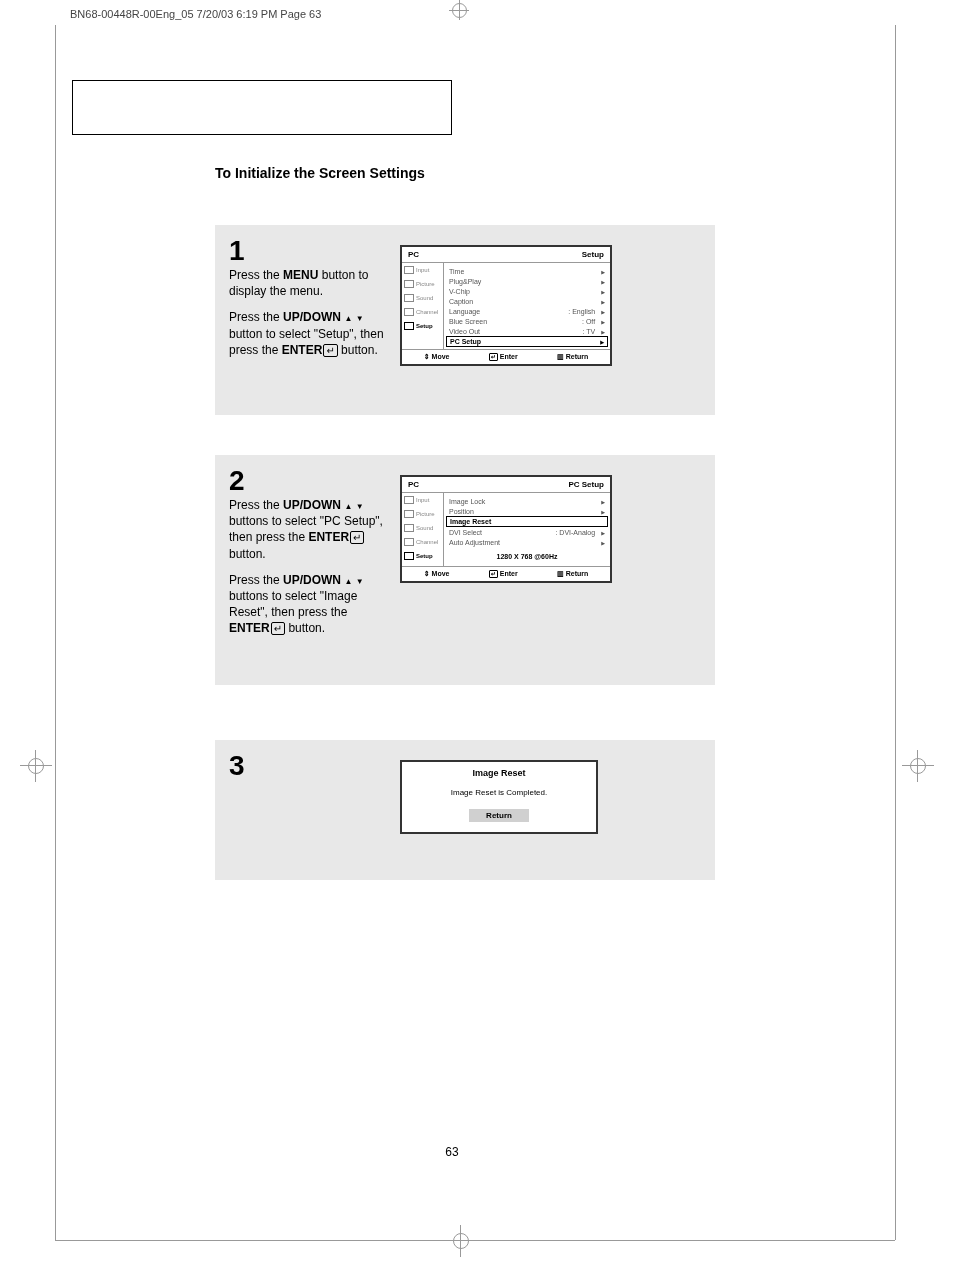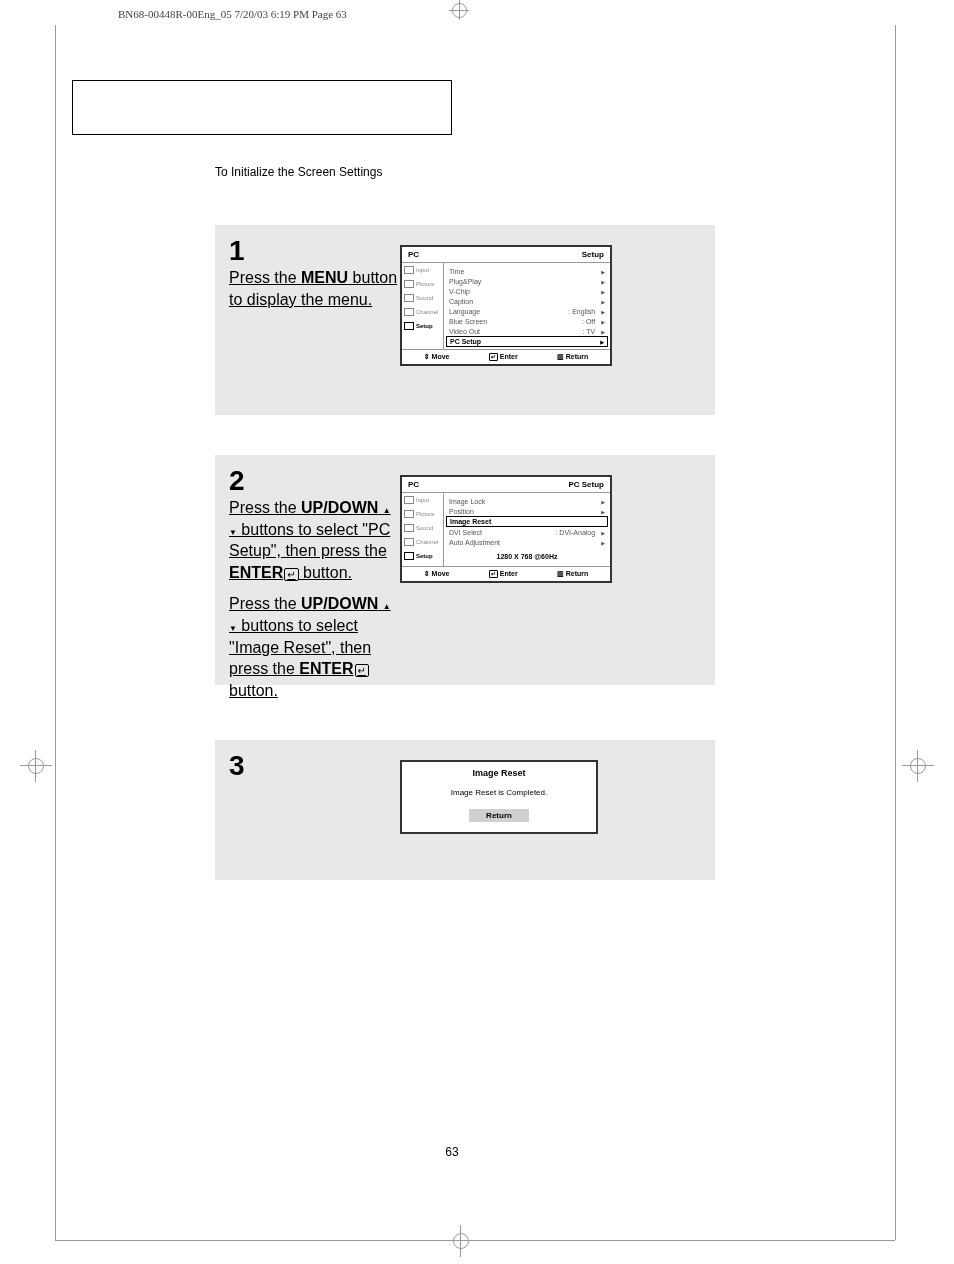--- a/index.html
+++ b/index.html
@@ -1,17 +1,17 @@
 <!DOCTYPE html>
 <html><head>
 <meta charset="utf-8">
 <style>
   * { margin: 0; padding: 0; box-sizing: border-box; }
   body { width: 954px; height: 1264px; background: #fff; font-family: Arial, Helvetica, sans-serif; color: #000; position: relative; }
-  .print-header { position: absolute; top: 8px; left: 70px; font-family: Liberation Serif, serif; font-size: 11px; color: #444; display: flex; align-items: center; gap: 10px; margin-left: 48px; }
+  .print-header { position: absolute; top: 8px; left: 70px; font-family: Liberation Sans, sans-serif; font-size: 11px; color: #444; display: flex; align-items: center; gap: 10px; }
   .crop-mark-top { position: absolute; top: 0; left: 445px; width: 30px; height: 30px; }
   .crop-mark-top::before, .crop-mark-top::after { content: ""; position: absolute; background: #999; }
   .crop-mark-top::before { left: 14px; top: 0; width: 1px; height: 20px; }
   .crop-mark-top::after { left: 4px; top: 10px; width: 20px; height: 1px; }
   .crop-mark-top .circ { position: absolute; left: 7px; top: 3px; width: 15px; height: 15px; border: 1px solid #999; border-radius: 50%; }
 
   .crop-mid { position: absolute; top: 750px; width: 32px; height: 32px; }
   .crop-mid.left { left: 20px; }
   .crop-mid.right { left: 902px; }
   .crop-mid::before, .crop-mid::after { content: ""; position: absolute; background: #999; }
@@ -25,29 +25,29 @@
   .crop-bot::after { left: 0; top: 15px; width: 32px; height: 1px; }
   .crop-bot .circ { position: absolute; left: 8px; top: 8px; width: 16px; height: 16px; border: 1px solid #999; border-radius: 50%; }
 
   .frame-line { position: absolute; background: #999; }
   .fl-left { left: 55px; top: 25px; width: 1px; height: 1215px; }
   .fl-right { left: 895px; top: 25px; width: 1px; height: 1215px; }
   .fl-bottom { left: 55px; top: 1240px; width: 840px; height: 1px; }
 
   .heading-box { position: absolute; left: 72px; top: 80px; width: 380px; height: 55px; border: 1px solid #000; }
 
-  .section-title { position: absolute; left: 215px; top: 165px; font-size: 12px; font-weight: normal; }
+  .section-title { position: absolute; left: 215px; top: 165px; font-size: 14px; font-weight: bold; }
 
   .step-block { position: absolute; left: 215px; width: 500px; background: #e8e8e8; padding: 12px 14px 18px 14px; }
   .sb1 { top: 225px; height: 190px; }
   .sb2 { top: 455px; height: 230px; }
   .sb3 { top: 740px; height: 140px; }
 
   .step-num { font-family: "Helvetica Neue", Arial, sans-serif; font-size: 28px; font-weight: bold; line-height: 1; }
-  .step-text { font-size: 16px; line-height: 1.35; margin-top: 2px; width: 170px; text-decoration: underline; }
+  .step-text { font-size: 12px; line-height: 1.35; margin-top: 2px; width: 170px; }
   .step-text p { margin-bottom: 10px; }
   .tri-up::before { content: "▲"; font-size: 8px; }
   .tri-dn::before { content: "▼"; font-size: 8px; }
   .enter-icon::after { content: "↵"; font-size: 10px; border: 1px solid #000; padding: 0 2px; border-radius: 2px; margin-left: 1px; }
 
   .osd { position: absolute; background: #fff; border: 2px solid #333; width: 212px; font-size: 7px; }
   .osd1 { left: 400px; top: 245px; }
   .osd2 { left: 400px; top: 475px; }
   .osd3 { left: 400px; top: 760px; width: 198px; }
 
@@ -100,20 +100,21 @@
 <div class="frame-line fl-bottom"></div>
 
 <div class="heading-box"></div>
 
 <div class="section-title">To Initialize the Screen Settings</div>
 
 <div class="step-block sb1">
   <div class="step-num">1</div>
   <div class="step-text">
     <p><span>Press the </span><b>MENU</b><span> button to display the menu.</span></p>
+    <p><span>Press the </span><b>UP/DOWN</b> <span class="tri-up"></span> <span class="tri-dn"></span><span> button to select "Setup", then press the </span><b>ENTER</b><span class="enter-icon"></span><span> button.</span></p>
   </div>
 </div>
 
 <div class="osd osd1">
   <div class="osd-header">
       <span>PC</span>
       <span>Setup</span>
     </div>
   <div class="osd-body">
     <div class="osd-side">

